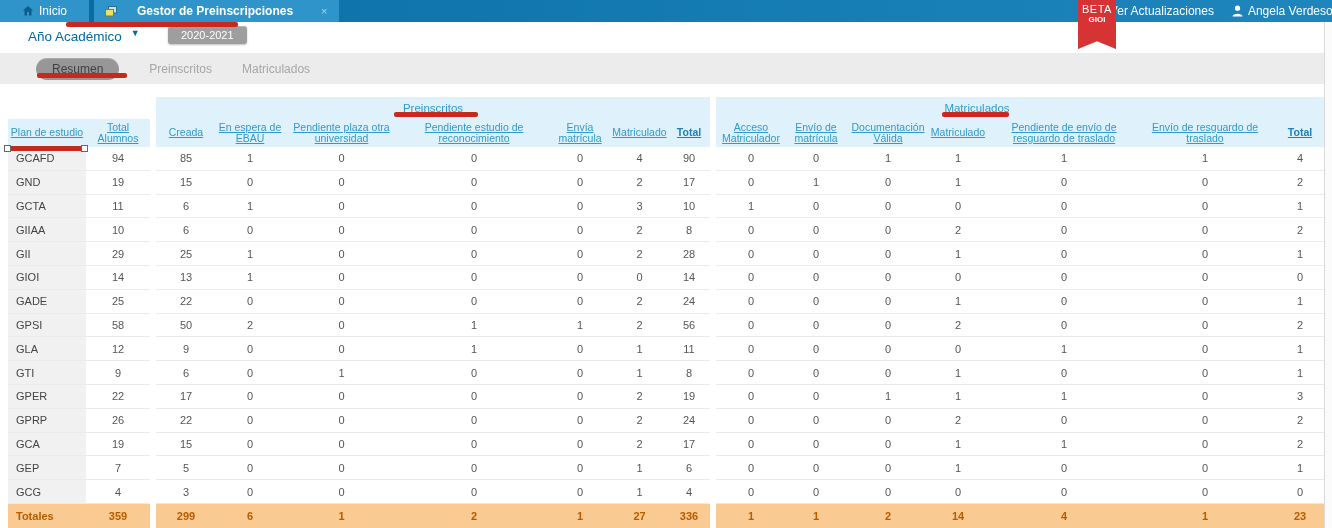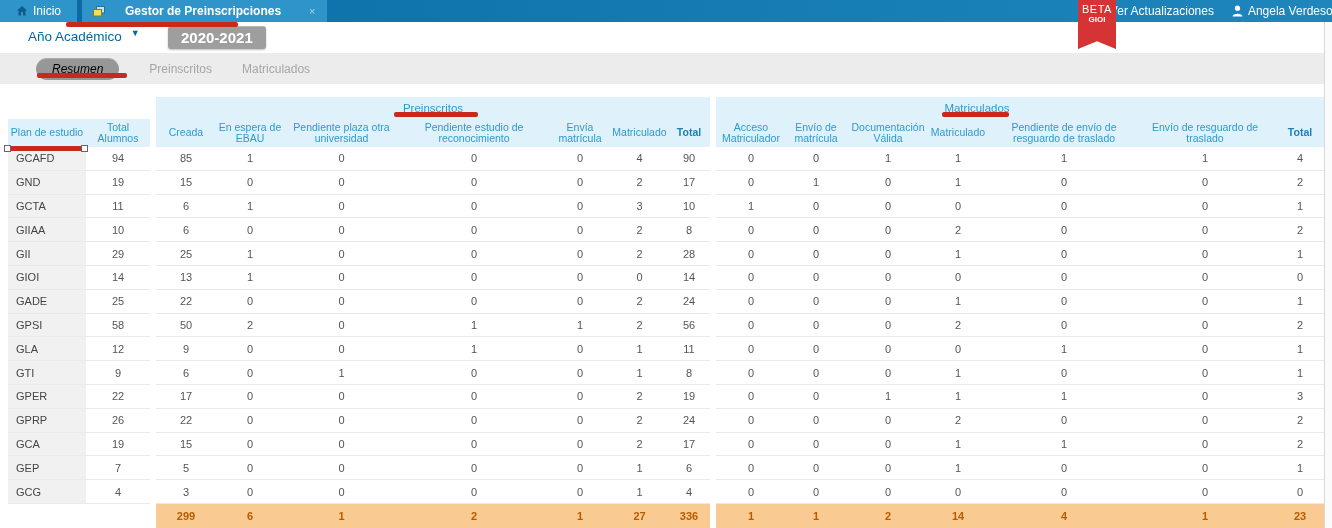--- a/index.html
+++ b/index.html
@@ -3,21 +3,21 @@
 <meta charset="utf-8">
 <style>
   html,body{margin:0;padding:0;}
   body{width:1332px;height:528px;position:relative;overflow:hidden;background:#fff;
        font-family:"Liberation Sans", sans-serif;-webkit-font-smoothing:antialiased;}
 
   
   .topbar{position:absolute;top:0;left:0;right:0;height:22px;
           background:linear-gradient(90deg,#0e6fa7 0%,#1176ae 35%,#1e86bd 100%);
           display:flex;align-items:stretch;z-index:4;}
-  .home{display:flex;align-items:center;gap:5px;padding:0 16px;background:#2e94c9;
+  .home{display:flex;align-items:center;gap:5px;padding:0 22px;background:#2e94c9;
         color:#fff;font-size:12px;}
   .bar-gap{width:5px;background:#0d6ba3;}
   .tab{display:flex;align-items:center;gap:20px;padding:0 11px;background:#2e94c9;
        color:#fff;font-size:12px;font-weight:700;}
   .tab .close{font-weight:400;color:#a8d4ea;font-size:11px;margin-left:8px;}
   .topbar-right{position:absolute;right:-4px;top:0;height:22px;display:flex;
                 align-items:center;gap:18px;color:#fff;font-size:12px;}
   .tb-item{display:flex;align-items:center;gap:5px;white-space:nowrap;}
   .beta{position:absolute;left:1078px;top:0;width:38px;height:46px;background:#d63434;
         clip-path:polygon(0 0,100% 0,100% 100%,50% 84%,0 100%);
@@ -25,41 +25,41 @@
         box-shadow:0 1px 2px rgba(0,0,0,.3);}
   .beta .l1{font-size:11px;letter-spacing:.5px;line-height:12px;}
   .beta .l2{font-size:8px;font-weight:700;line-height:10px;}
 
   
   .filterrow{position:absolute;top:22px;left:0;right:0;height:31px;background:#fff;}
   .year-dd{position:absolute;left:28px;top:7px;color:#0369a1;font-size:13.5px;
            display:flex;gap:9px;align-items:flex-start;cursor:pointer;}
   .caret{font-size:9px;line-height:9px;}
   .year-badge{position:absolute;left:168px;top:4px;background:#9e9e9e;color:#fff;
-              font-weight:700;font-size:15px;padding:3px 13px;border-radius:3px;
+              font-weight:400;font-size:11px;padding:3px 13px;border-radius:3px;
               box-shadow:inset 0 1px 0 rgba(255,255,255,.25),0 1px 2px rgba(0,0,0,.25);}
 
   
   .tabstrip{position:absolute;top:53px;left:0;right:7px;height:31px;background:#ececec;
             display:flex;align-items:center;padding-left:36px;gap:30px;}
   .pill{color:#a6a6a6;font-size:12px;cursor:pointer;}
-  .pill.active{background:#979797;color:#000000;padding:4px 16px;border-radius:13px;
-               box-shadow:inset 0 1px 0 rgba(255,255,255,.2);font-style:italic;}
+  .pill.active{background:#979797;color:#404040;padding:4px 16px;border-radius:13px;
+               box-shadow:inset 0 1px 0 rgba(255,255,255,.2);}
 
   
   .tablewrap{position:absolute;top:97px;left:8px;display:flex;gap:6px;z-index:1;}
   .block{display:flex;flex-direction:column;}
   .ghead{height:22px;background:#dff2fb;display:flex;align-items:center;justify-content:center;
          color:#2f99d0;font-size:11.5px;}
   .ghead.g1{background:transparent;}
   .b3 .ghead .glabel{margin-right:94px;}
   .chead{height:28px;background:#dff2fb;display:flex;align-items:center;}
   .chead .c{color:#2f99d0;font-size:10.5px;line-height:11.5px;text-align:center;
             display:flex;align-items:center;justify-content:center;height:100%;padding:0 2px;
-            box-sizing:border-box;}
+            box-sizing:border-box;text-decoration:underline;}
   .b2 .chead .c:nth-child(7), .b3 .chead .c:nth-child(7){font-weight:700;color:#1b80bd;}
   .trow{display:flex;height:23.8px;border-bottom:1px solid #eaeaea;background:#fff;
         box-sizing:border-box;align-items:stretch;}
   .trow .c{display:flex;align-items:center;justify-content:center;font-size:11px;color:#555;
            box-sizing:border-box;padding:0 2px;}
   .trow .c.plan{justify-content:flex-start;padding-left:8px;background:#f1f1f1;color:#444;}
   .trow.tot{background:#f9ca92;border-bottom:none;height:24px;}
   .trow.tot .c{color:#b85c00;font-weight:700;}
   .trow.tot .c.plan{background:transparent;}
 
@@ -202,20 +202,24 @@
           <div class="c">19</div>
         </div>
         <div class="trow">
           <div class="c plan">GEP</div>
           <div class="c">7</div>
         </div>
         <div class="trow">
           <div class="c plan">GCG</div>
           <div class="c">4</div>
         </div>
+        <div class="trow tot">
+          <div class="c plan">Totales</div>
+          <div class="c">359</div>
+        </div>
       </div>
   </div>
   <div class="block b2">
     <div class="ghead">
       <span class="glabel">Preinscritos</span>
     </div>
     <div class="chead">
       <div class="c">Creada</div>
       <div class="c">En espera de EBAU</div>
       <div class="c">Pendiente plaza otra universidad</div>

